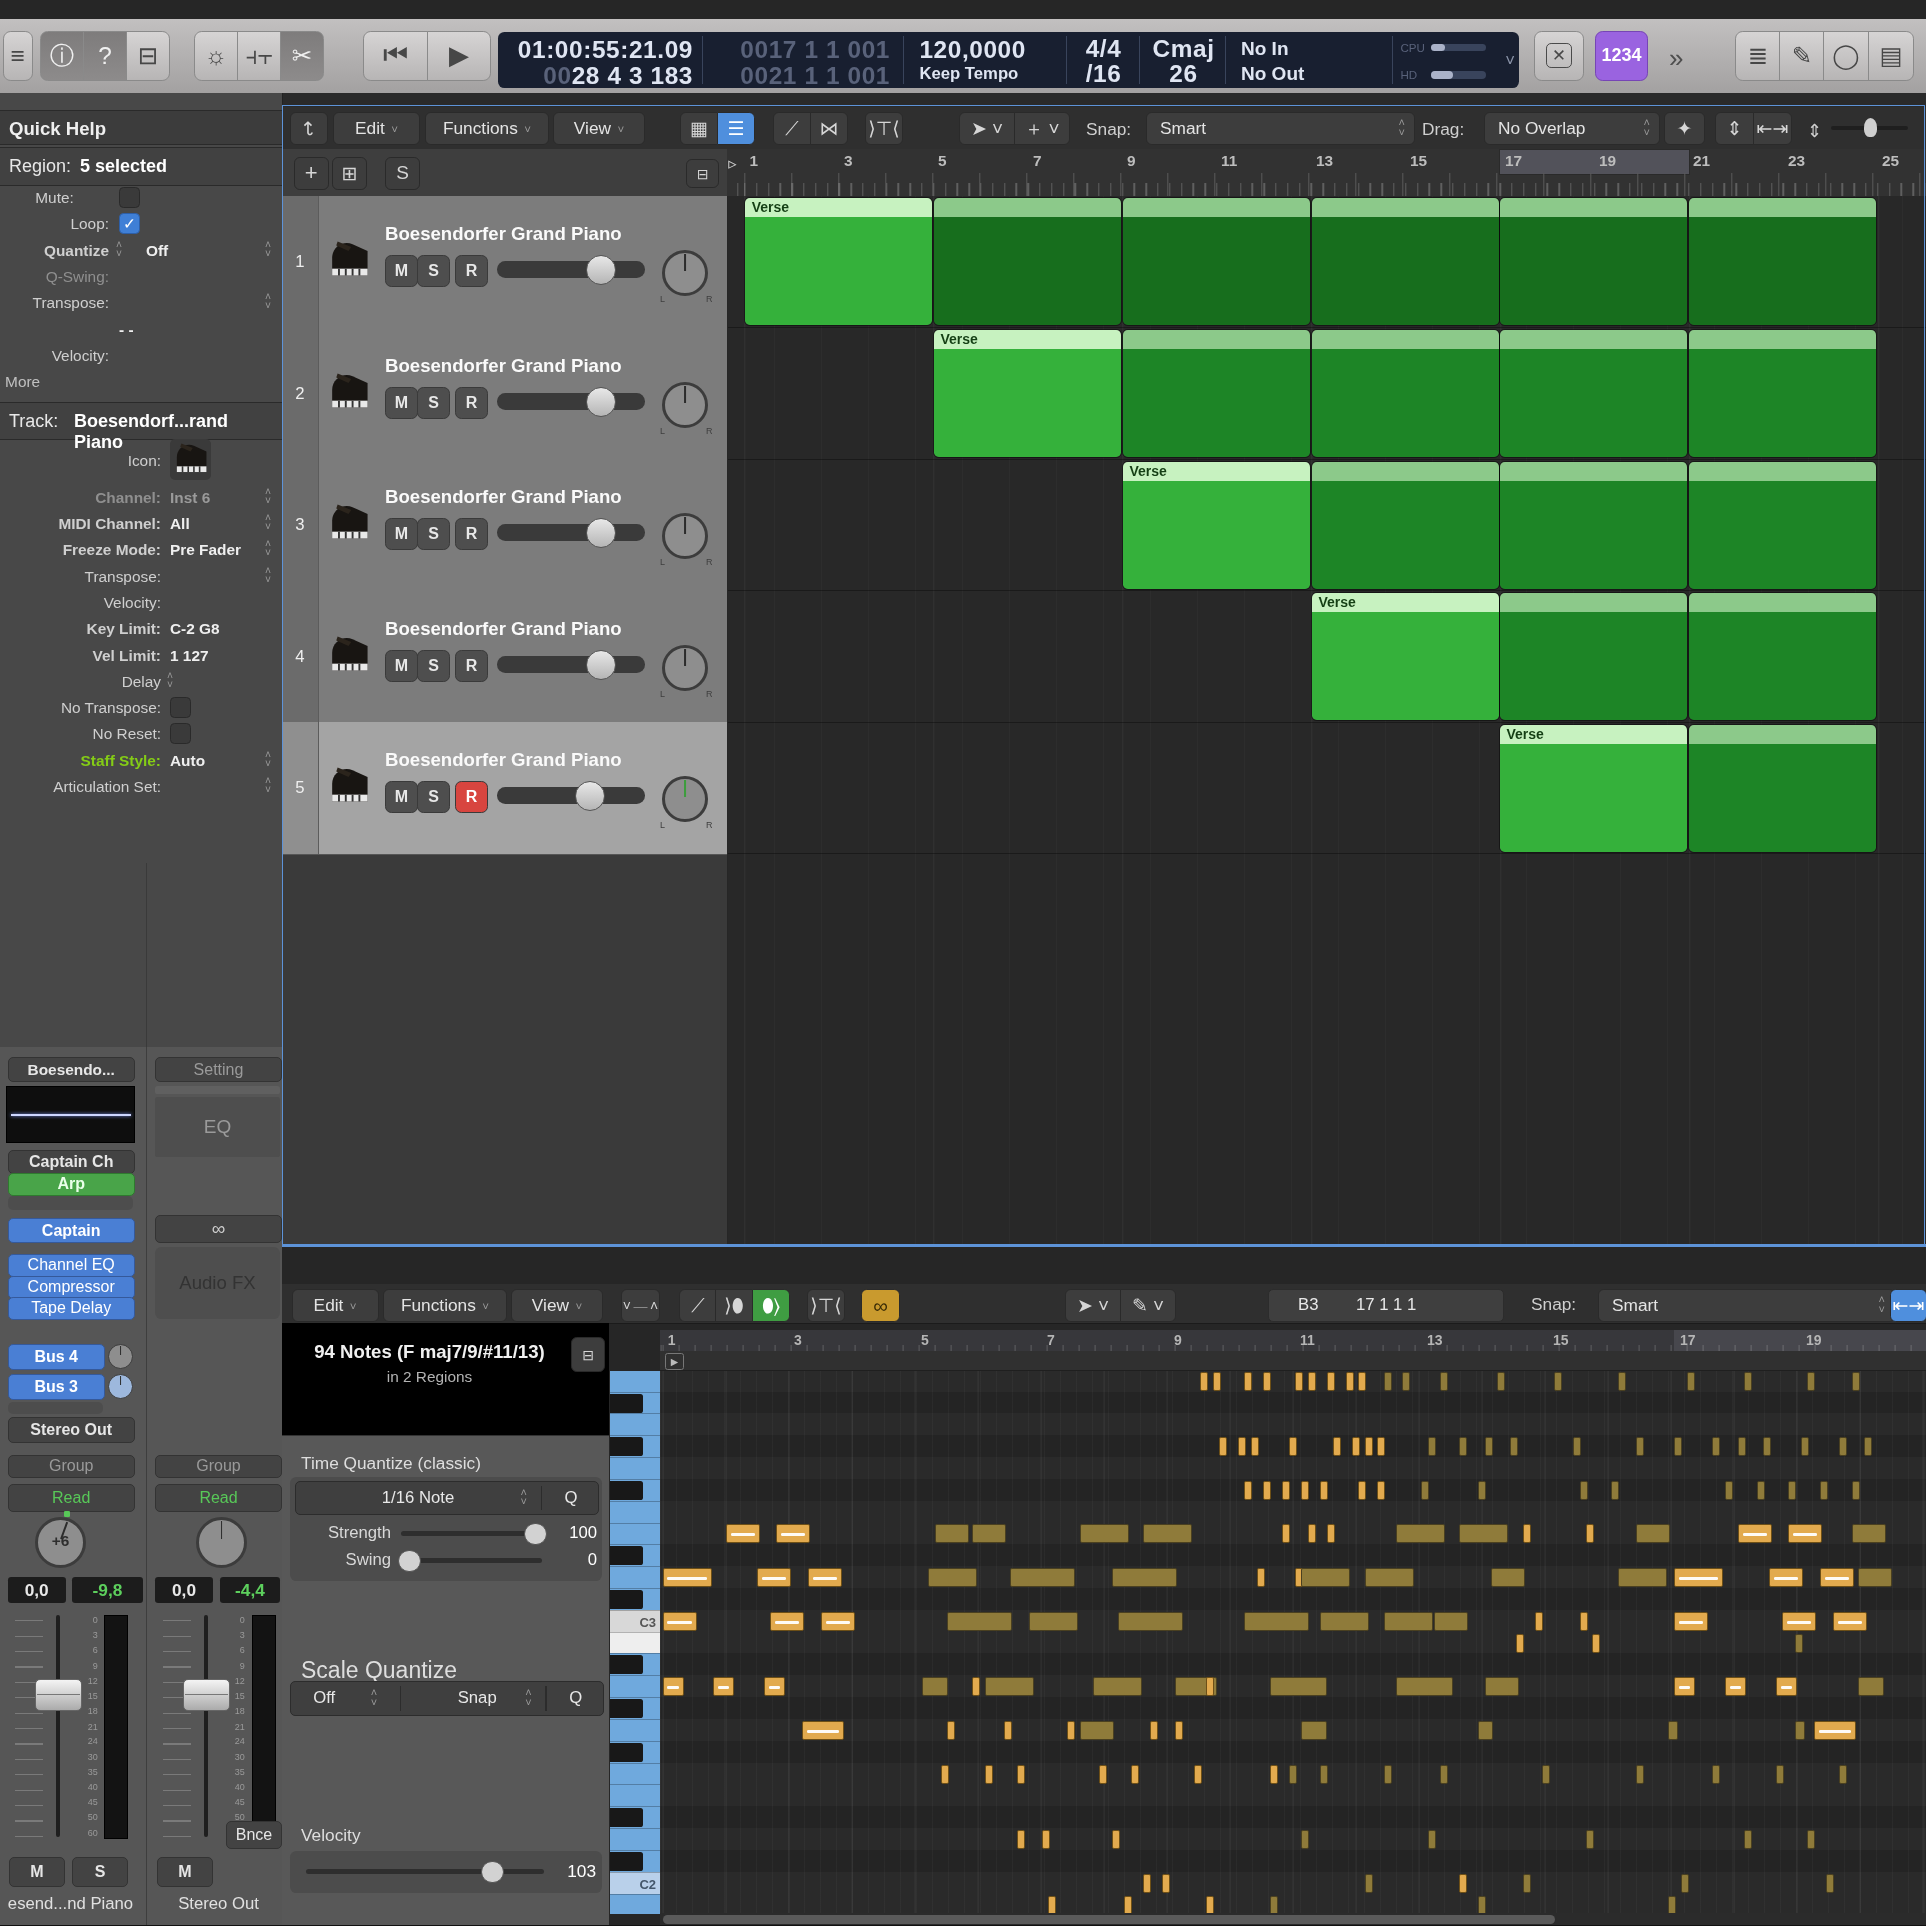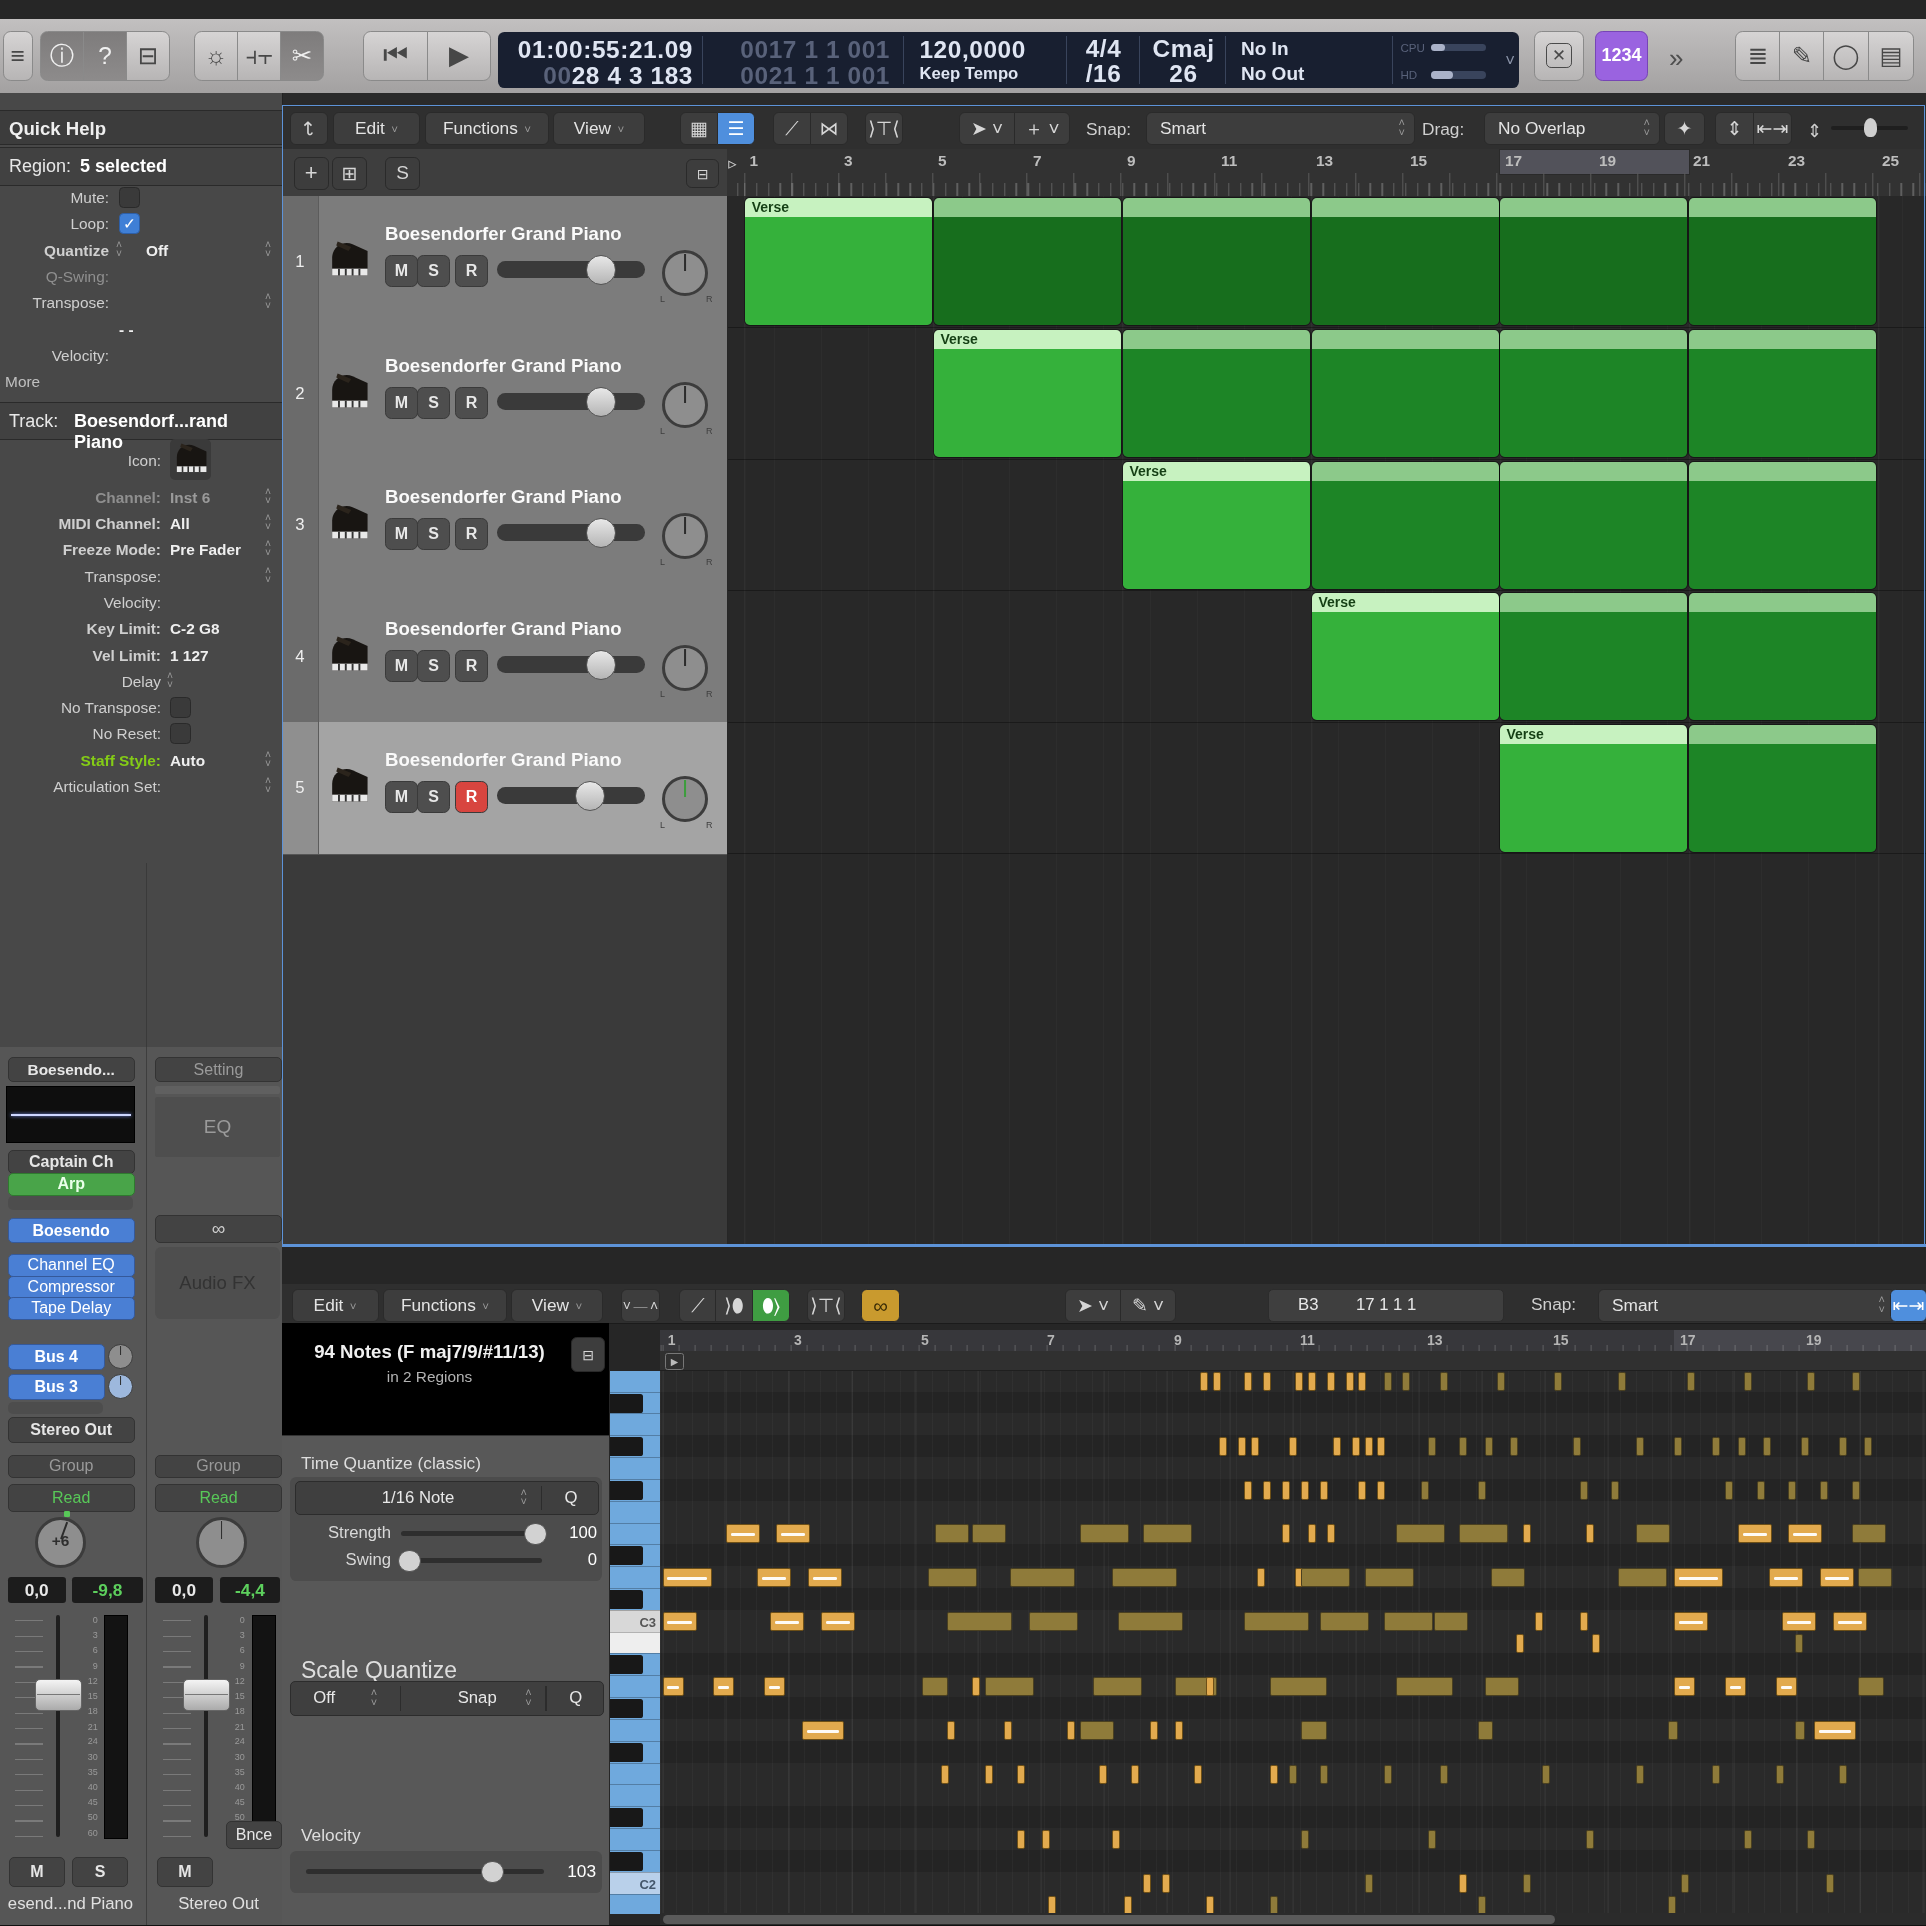--- a/index.html
+++ b/index.html
@@ -421,21 +421,21 @@
   <div class="abs inspector">
     <div class="sec-hdr" style="top:17.3px;height:33px;">
       <div class="abs" style="left:9px;top:6.4px;font-size:18.6px;font-weight:bold;color:#efefef;">Quick Help</div>
     </div>
     <div class="sec-hdr" style="top:54px;height:37px;background:#414141;">
       <div class="abs" style="left:9px;top:7.7px;font-size:18px;color:#e8e8e8;">Region:</div>
       <div class="abs" style="left:80px;top:7.7px;font-size:18px;font-weight:bold;color:#fff;">5 selected</div>
     </div>
     <div class="abs" id="regionRows" style="left:0;top:91px;width:282px;height:217px;">
         <div style="position: absolute; left: 0px; top: 0px; width: 282px; height: 26px;">
-          <div style="position: absolute; left: 0px; top: 5.1px; width: 109px; text-align: right; font-size: 15.4px; color: rgb(207, 207, 207); font-weight: normal;">Mute:</div>
+          <div style="position: absolute; left: 0px; top: 5.1px; width: 109px; text-align: center; font-size: 15.4px; color: rgb(207, 207, 207); font-weight: normal;">Mute:</div>
           <div class="checkbox" style="position: absolute; left: 119px; top: 3.2px; width: 19px; height: 19px; border-radius: 4.5px;"></div>
         </div>
         <div style="position: absolute; left: 0px; top: 26px; width: 282px; height: 26px;">
           <div style="position: absolute; left: 0px; top: 5.1px; width: 109px; text-align: right; font-size: 15.4px; color: rgb(207, 207, 207); font-weight: normal;">Loop:</div>
           <div class="checkbox on" style="position: absolute; left: 119px; top: 3.2px; width: 19px; height: 19px; border-radius: 4.5px;">✓</div>
         </div>
         <div style="position: absolute; left: 0px; top: 53px; width: 282px; height: 26px;">
           <div style="position: absolute; left: 0px; top: 5.1px; width: 109px; text-align: right; font-size: 15.4px; color: rgb(207, 207, 207); font-weight: bold;">Quantize</div>
           <div style="position: absolute; left: 116px; top: 2.6px; font-size: 10.3px; line-height: 9.6px; color: rgb(154, 154, 154); white-space: pre;">˄
 ˅</div>
@@ -541,21 +541,21 @@
   <div class="abs strips">
     <div class="abs" style="left:146px;top:0;width:1.3px;height:880px;background:#3e3e3e;"></div>
 
     <div class="sbtn" style="left:7.7px;top:10.3px;width:125px;height:23px;font-size:15.4px;font-weight:bold;">Boesendo...</div>
     <div class="abs" style="left:6.4px;top:39px;width:127px;height:55px;background:#0e0e0e;border:0.6px solid #000;">
       <div class="abs" style="left:3.9px;top:27px;right:3.9px;height:1.9px;background:#cdd6ff;box-shadow:0 0 3.9px #7f9aff;"></div>
     </div>
     <div class="sbtn" style="left:7.7px;top:103px;width:125px;height:22px;font-weight:bold;">Captain Ch</div>
     <div class="sbtn green" style="left:7.7px;top:126px;width:125px;height:20.5px;font-weight:bold;">Arp</div>
     <div class="abs" style="left:7.7px;top:149px;width:125px;height:14px;background:#4d4d4d;border-radius:5.1px;"></div>
-    <div class="sbtn blue" style="left:7.7px;top:171px;width:125px;height:23px;font-weight:bold;">Boesendo</div>
+    <div class="sbtn blue" style="left:7.7px;top:171px;width:125px;height:23px;font-weight:bold;">Captain</div>
     <div class="sbtn blue" style="left:7.7px;top:207px;width:125px;height:20.5px;">Channel EQ</div>
     <div class="sbtn blue" style="left:7.7px;top:229px;width:125px;height:20.5px;">Compressor</div>
     <div class="sbtn blue" style="left:7.7px;top:250px;width:125px;height:20.5px;">Tape Delay</div>
     <div class="sbtn blue" style="left:7.7px;top:297px;width:95px;height:24.4px;font-weight:bold;">Bus 4</div>
     <div class="knob" style="left:108px;top:297px;width:23px;height:23px;border-width:1.9px;">
         <div class="line"></div>
       </div>
     <div class="sbtn blue" style="left:7.7px;top:327px;width:95px;height:24.4px;font-weight:bold;">Bus 3</div>
     <div class="knob" style="left:108px;top:327px;width:23px;height:23px;border-width:1.9px;background:#9db8dd;">
         <div class="line"></div>

